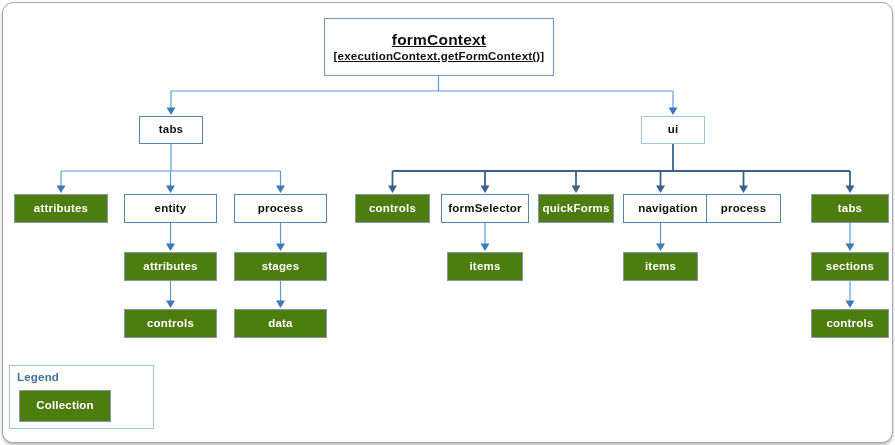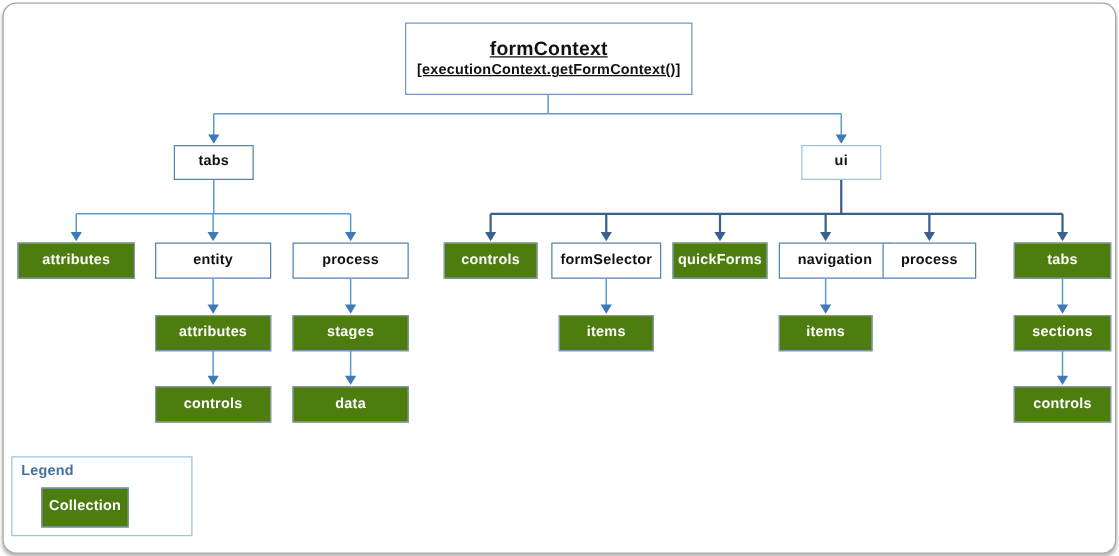--- a/index.html
+++ b/index.html
@@ -123,16 +123,16 @@
   <div class="node obj" style="left:620px;top:191px;width:90px;height:29px;">navigation</div>
   <div class="node obj" style="left:703px;top:191px;width:75px;height:29px;">process</div>
   <div class="node col" style="left:808px;top:191px;width:78px;height:29px;">tabs</div>
   <div class="node col" style="left:444px;top:249px;width:76px;height:29px;">items</div>
   <div class="node col" style="left:620px;top:249px;width:75px;height:29px;">items</div>
   <div class="node col" style="left:808px;top:249px;width:78px;height:29px;">sections</div>
   <div class="node col" style="left:808px;top:306px;width:78px;height:29px;">controls</div>
 
   <div class="legend-frame" style="left:6px;top:362px;width:145px;height:64px;">
     <div class="legend-title" style="left:7px;top:5px;">Legend</div>
-    <div class="node col" style="left:23px;top:24px;width:70px;height:32px;">Collection</div>
+    <div class="node col" style="left:9px;top:24px;width:92px;height:32px;">Collection</div>
   </div>
 
 </div>
 
 </body></html>

